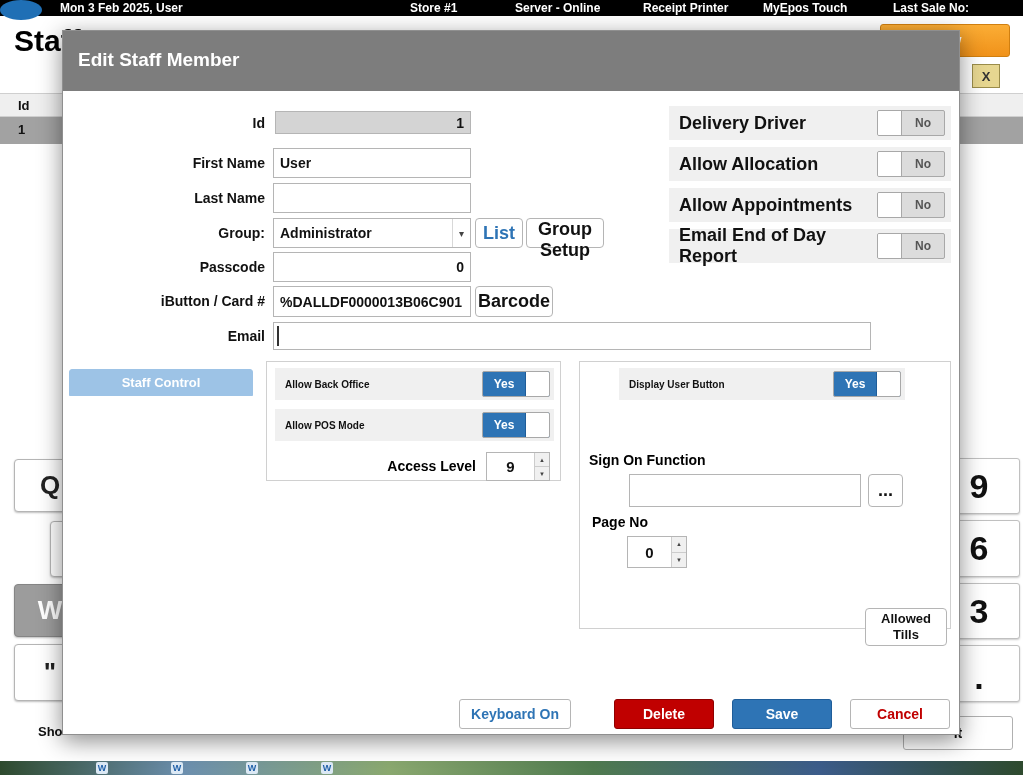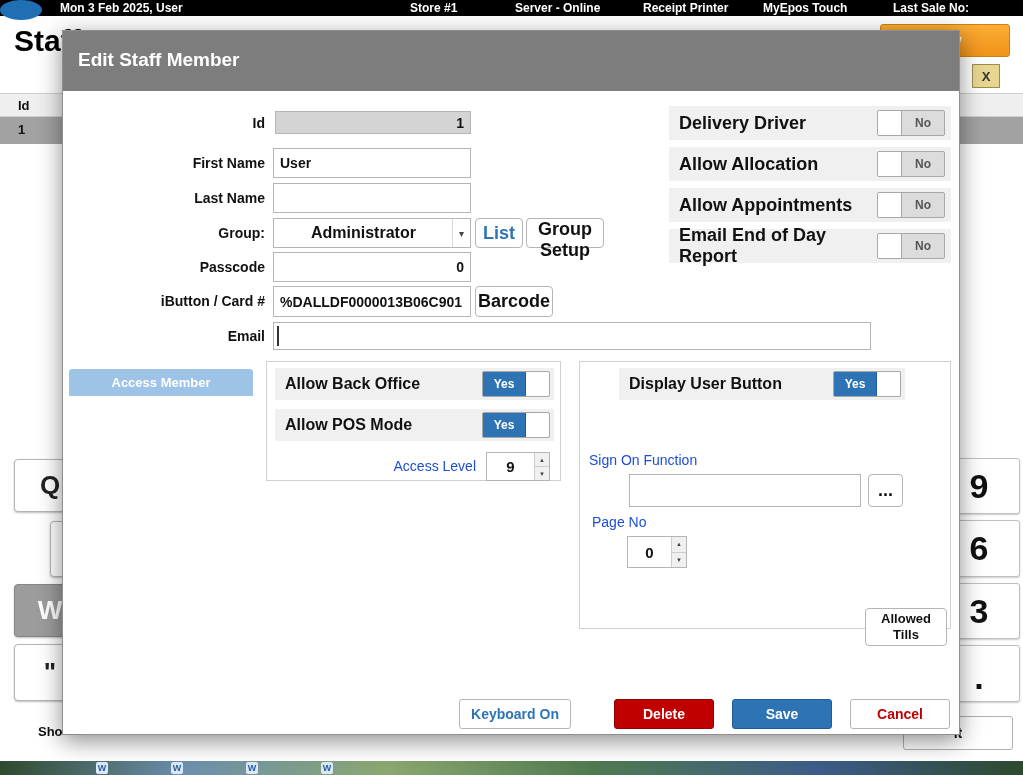--- a/index.html
+++ b/index.html
@@ -55,21 +55,21 @@
   .lbl { position:absolute; width:192px; left:10px; text-align:right; font-weight:bold;
          font-size:14px; color:#111; white-space:nowrap; }
   .tinput { position:absolute; background:#fff; border:1px solid #b5b5b5; font-weight:bold;
             font-size:14px; color:#111; padding:0 6px; font-family:inherit; }
   .tinput.ro { background:#d4d4d4; text-align:right; }
   .tinput.num { text-align:right; }
   .caret { position:absolute; width:2px; background:#333; }
 
   .dropdown { position:absolute; display:flex; align-items:center; background:#fff;
               border:1px solid #b5b5b5; cursor:pointer; }
-  .dd-val { flex:1; padding-left:6px; font-weight:bold; font-size:16px; color:#111;margin-left:31px; }
+  .dd-val { flex:1; padding-left:6px; font-weight:bold; font-size:14px; color:#111; }
   .dd-arrow { width:18px; text-align:center; color:#444; font-size:10px; border-left:1px solid #d8d8d8;
               align-self:stretch; display:flex; align-items:center; justify-content:center; }
 
   .wbtn { position:absolute; background:#fff; border:1px solid #b5b5b5; border-radius:4px;
           font-weight:bold; font-size:18px; color:#111; cursor:pointer; font-family:inherit; }
   .wbtn.blue { color:#2e74b5; }
 
   .flag-row { position:absolute; left:606px; width:282px; height:34px; background:#f0f0f0;
               display:flex; align-items:center; padding:0 6px 0 10px; }
   .flag-row .flbl { flex:1; font-weight:bold; font-size:18px; color:#111; }
@@ -84,22 +84,22 @@
   .toggle .tlbl { flex:1; display:flex; align-items:center; justify-content:center; }
 
   .tab { position:absolute; left:6px; width:184px; text-align:center; font-weight:bold;
          font-size:13px; cursor:pointer; display:flex; align-items:center; justify-content:center; }
   .tab.active { background:#9dc3e6; color:#fff; border:1px solid #9dc3e6; border-radius:3px 3px 0 0; }
   .tab.inactive { background:#fff; color:#2e74b5; border:1px solid #c5d9ec; }
 
   .panel { position:absolute; border:1px solid #d0d0d0; background:#fff; }
   .prow { position:absolute; background:#f0f0f0; display:flex; align-items:center;
           padding:0 4px 0 10px; }
-  .prow .flbl { flex:1; font-weight:bold; font-size:16px; color:#111; }
-  .plbl { position:absolute; font-weight:normal; font-size:14px; color:#1d4ed8; white-space:nowrap; }
+  .prow .flbl { flex:1; font-weight:bold; font-size:10px; color:#111; }
+  .plbl { position:absolute; font-weight:bold; font-size:14px; color:#000000; white-space:nowrap; }
 
   .spinner { position:absolute; display:flex; background:#fff; border:1px solid #b5b5b5; }
   .spin-val { flex:1; display:flex; align-items:center; justify-content:center;
               font-weight:bold; font-size:15px; color:#111; }
   .spin-btns { width:15px; display:flex; flex-direction:column; border-left:1px solid #ccc; }
   .spin-btns div { flex:1; display:flex; align-items:center; justify-content:center;
                    font-size:6px; color:#444; background:#f0f0f0; cursor:pointer; }
   .spin-btns .up { border-bottom:1px solid #ccc; }
 
   .action-btn { position:absolute; top:668px; height:30px; border-radius:3px; font-weight:bold;
@@ -213,21 +213,21 @@
       </div>
     </div>
     <div class="flag-row" style="top:198px">
       <span class="flbl">Email End of Day Report</span>
       <div class="toggle no">
         <span class="knob"></span>
         <span class="tlbl">No</span>
       </div>
     </div>
 
-    <div class="tab active" style="top:338px;height:27px">Access Member</div>
+    <div class="tab active" style="top:338px;height:27px">Staff Control</div>
 
     <div class="panel" style="left:203px;top:330px;width:295px;height:120px">
       <div class="prow" style="left:8px;top:6px;width:279px;height:32px">
         <span class="flbl">Allow Back Office</span>
         <div class="toggle yes">
           <span class="tlbl">Yes</span>
           <span class="knob"></span>
         </div>
       </div>
       <div class="prow" style="left:8px;top:47px;width:279px;height:32px">

